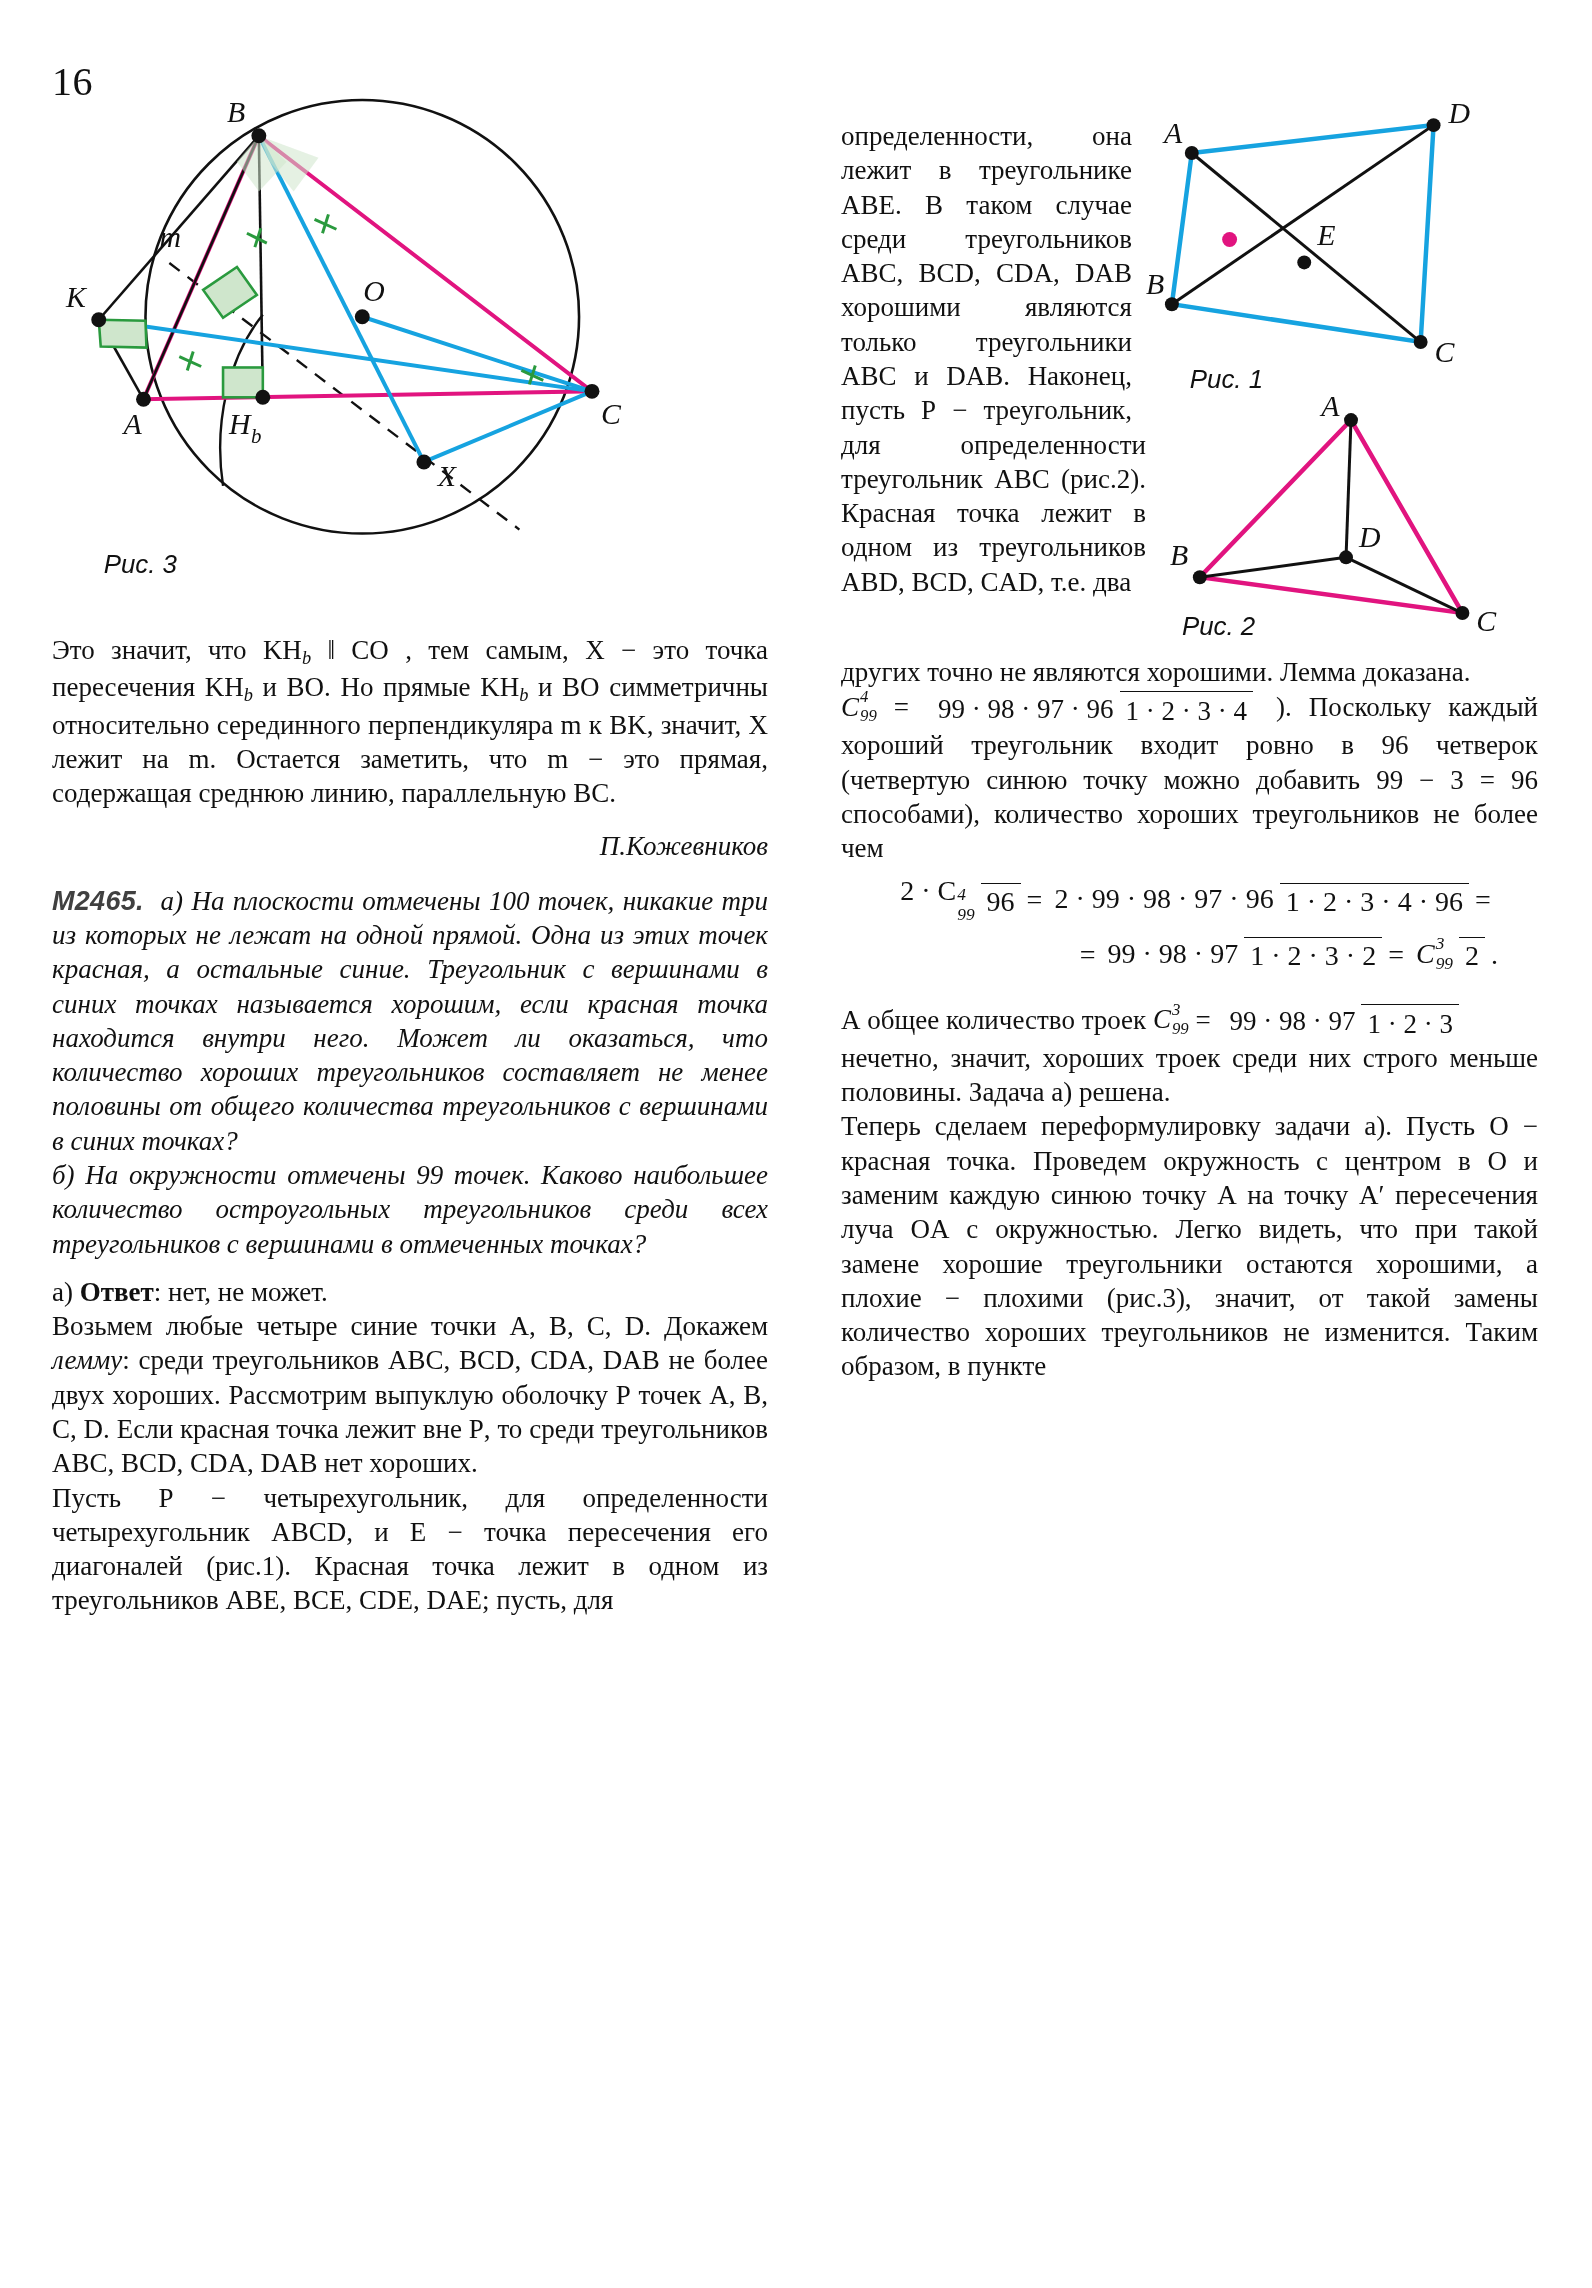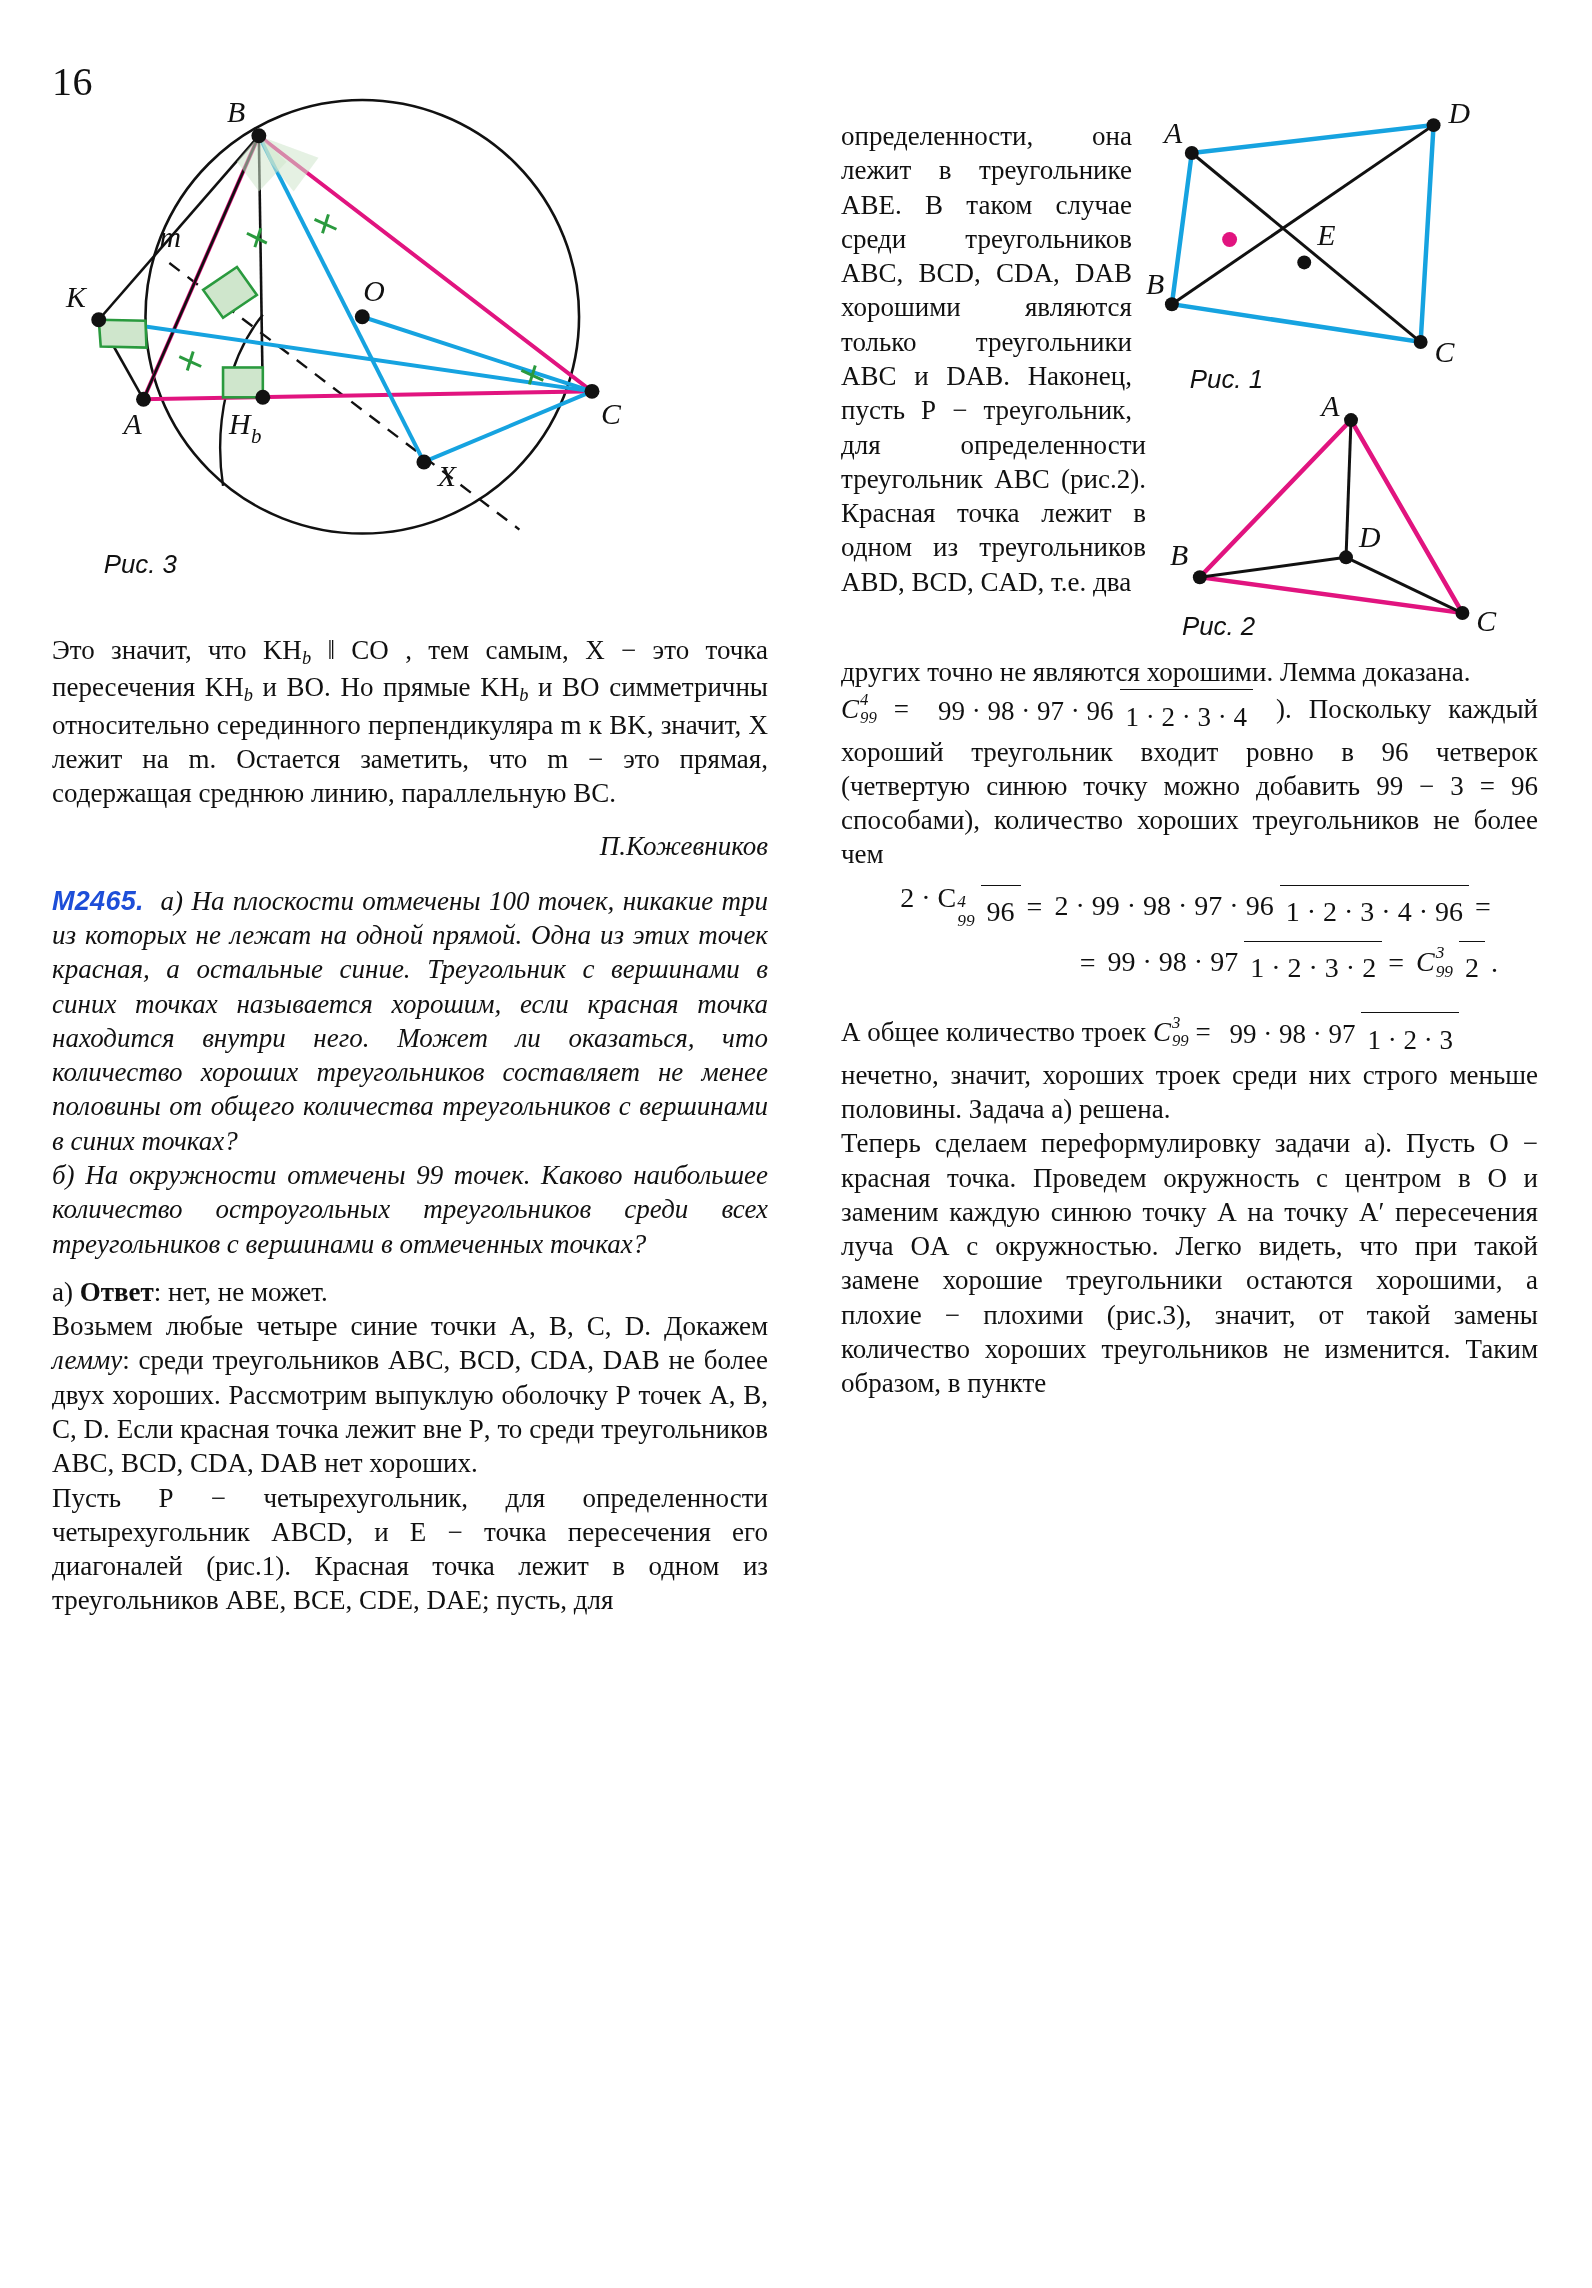--- a/index.html
+++ b/index.html
@@ -28,37 +28,37 @@
   p{margin:0;}
   .body-text{
     font-size:27px;line-height:1.27;text-align:justify;
     text-justify:inter-word;hyphens:manual;
   }
   .it{font-style:italic;}
   .mi{font-family:"Liberation Serif",serif;}
   .sub{font-size:.68em;vertical-align:-.28em;font-style:italic;}
   .author{font-style:italic;text-align:right;font-size:27px;margin-top:20px;}
 
-  .prob-label{color:#1d4ed8;font-weight:bold;font-family:"Liberation Sans",sans-serif;
+  .prob-label{color:#404040;font-weight:bold;font-family:"Liberation Sans",sans-serif;
               font-size:27px;letter-spacing:0.3px;}
   .prob{font-style:italic;font-size:27px;line-height:1.27;text-align:justify;}
 
   
   .fig{position:relative;}
   svg{display:block;overflow:visible;}
   .lbl{font-family:"Liberation Serif",serif;font-style:italic;font-size:30px;fill:#111;}
   .capsvg{font-family:"Liberation Sans",sans-serif;font-style:italic;font-size:26px;fill:#111;}
 
   
   .math{display:flex;align-items:center;justify-content:center;
         font-size:28px;margin:10px 0;flex-wrap:wrap;}
   .frac{display:inline-flex;align-items:center;
         vertical-align:middle;margin:0 6px;}
   .frac .num{padding:0 6px 2px;}
-  .frac .den{padding:10px 6px 0;border-top:1.6px solid #111;}
+  .frac .den{padding:2px 6px 0;border-top:1.6px solid #111;}
   .comb{display:inline-flex;align-items:center;font-style:italic;}
   .comb .cc{font-style:italic;}
   .comb .ss{display:inline-flex;flex-direction:column;font-size:.62em;
             line-height:1;margin-left:1px;font-style:italic;}
   .comb .ss .top{margin-bottom:2px;}
 </style>
 </head>
 <body>
 
 <div class="page">

